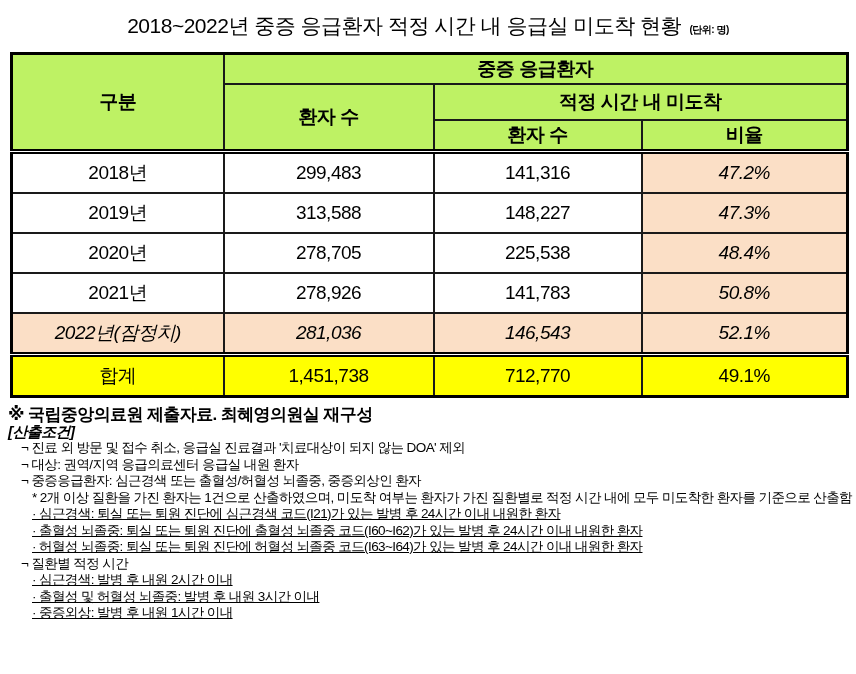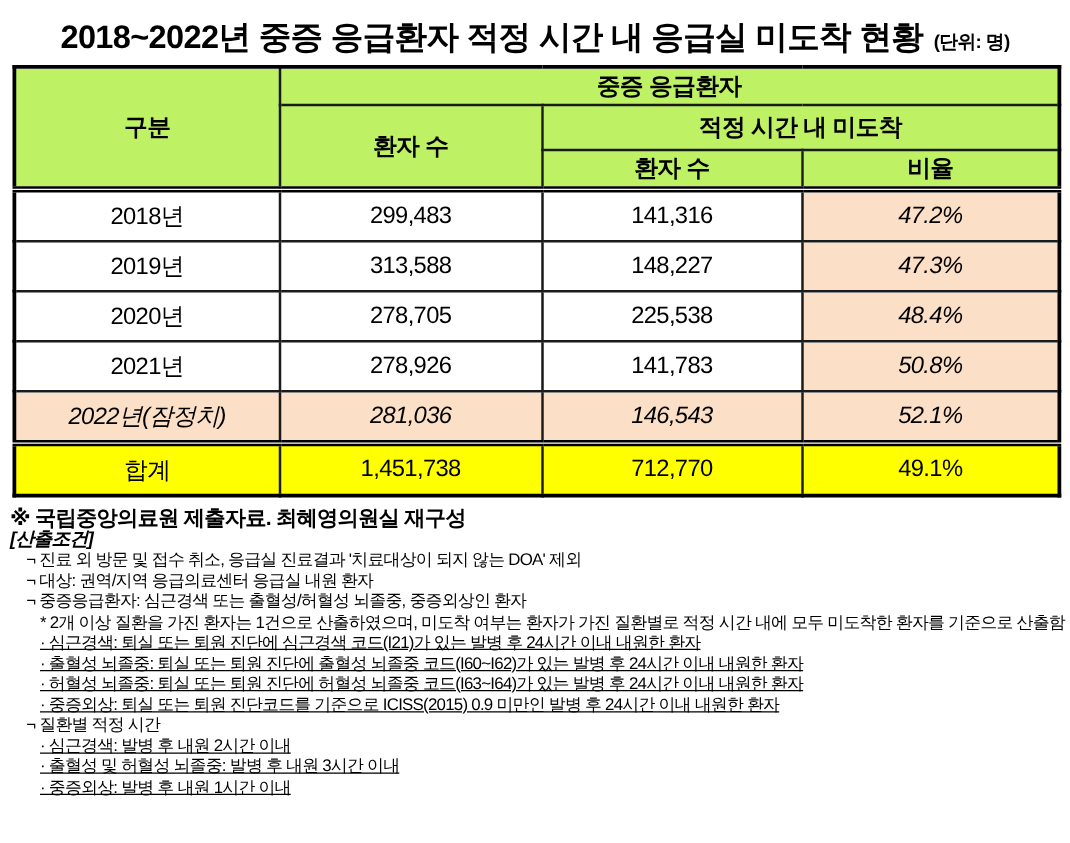--- a/index.html
+++ b/index.html
@@ -9,24 +9,24 @@
     color: #000;
     position: relative;
     overflow: hidden;
   }
   
   .title-wrap {
     position: absolute; left: 0; top: 12px; width: 856px;
     text-align: center; white-space: nowrap;
   }
   .title-main {
-    font-size: 26px; font-weight: 700; letter-spacing: -0.5px;
+    font-size: 21px; font-weight: 400; letter-spacing: -0.5px;
   }
   .title-unit {
-    font-size: 15px; font-weight: 700; letter-spacing: -0.5px; margin-left: 4px;
+    font-size: 10px; font-weight: 700; letter-spacing: -0.5px; margin-left: 4px;
   }
   
   .tbl-wrap { position: absolute; left: 10px; top: 52px; }
   table.stat {
     border-collapse: collapse; table-layout: fixed;
     width: 836px;
     border: 3px solid #000;
     font-size: 19px; letter-spacing: -0.5px;
   }
   table.stat th, table.stat td {
@@ -128,18 +128,17 @@
 <div class="footnotes">
   <div class="fn-source">※ 국립중앙의료원 제출자료. 최혜영의원실 재구성</div>
   <div class="fn-cond">[산출조건]</div>
   <div class="fn-l1">¬ 진료 외 방문 및 접수 취소, 응급실 진료결과 '치료대상이 되지 않는 DOA' 제외</div>
   <div class="fn-l1">¬ 대상: 권역/지역 응급의료센터 응급실 내원 환자</div>
   <div class="fn-l1">¬ 중증응급환자: 심근경색 또는 출혈성/허혈성 뇌졸중, 중증외상인 환자</div>
   <div class="fn-l2w">* 2개 이상 질환을 가진 환자는 1건으로 산출하였으며, 미도착 여부는 환자가 가진 질환별로 적정 시간 내에 모두 미도착한 환자를 기준으로 산출함</div>
   <div class="fn-l2">· 심근경색: 퇴실 또는 퇴원 진단에 심근경색 코드(I21)가 있는 발병 후 24시간 이내 내원한 환자</div>
   <div class="fn-l2">· 출혈성 뇌졸중: 퇴실 또는 퇴원 진단에 출혈성 뇌졸중 코드(I60~I62)가 있는 발병 후 24시간 이내 내원한 환자</div>
   <div class="fn-l2">· 허혈성 뇌졸중: 퇴실 또는 퇴원 진단에 허혈성 뇌졸중 코드(I63~I64)가 있는 발병 후 24시간 이내 내원한 환자</div>
-  <div class="fn-l2">· 중증외상: 퇴실 또는 퇴원 진단코드를 기준으로 ICISS(2015) 0.9 미만인 발병 후 24시간 이내 내원한 환자</div>
   <div class="fn-l1">¬ 질환별 적정 시간</div>
   <div class="fn-l2">· 심근경색: 발병 후 내원 2시간 이내</div>
   <div class="fn-l2">· 출혈성 및 허혈성 뇌졸중: 발병 후 내원 3시간 이내</div>
   <div class="fn-l2">· 중증외상: 발병 후 내원 1시간 이내</div>
 </div>
 
 </body></html>

